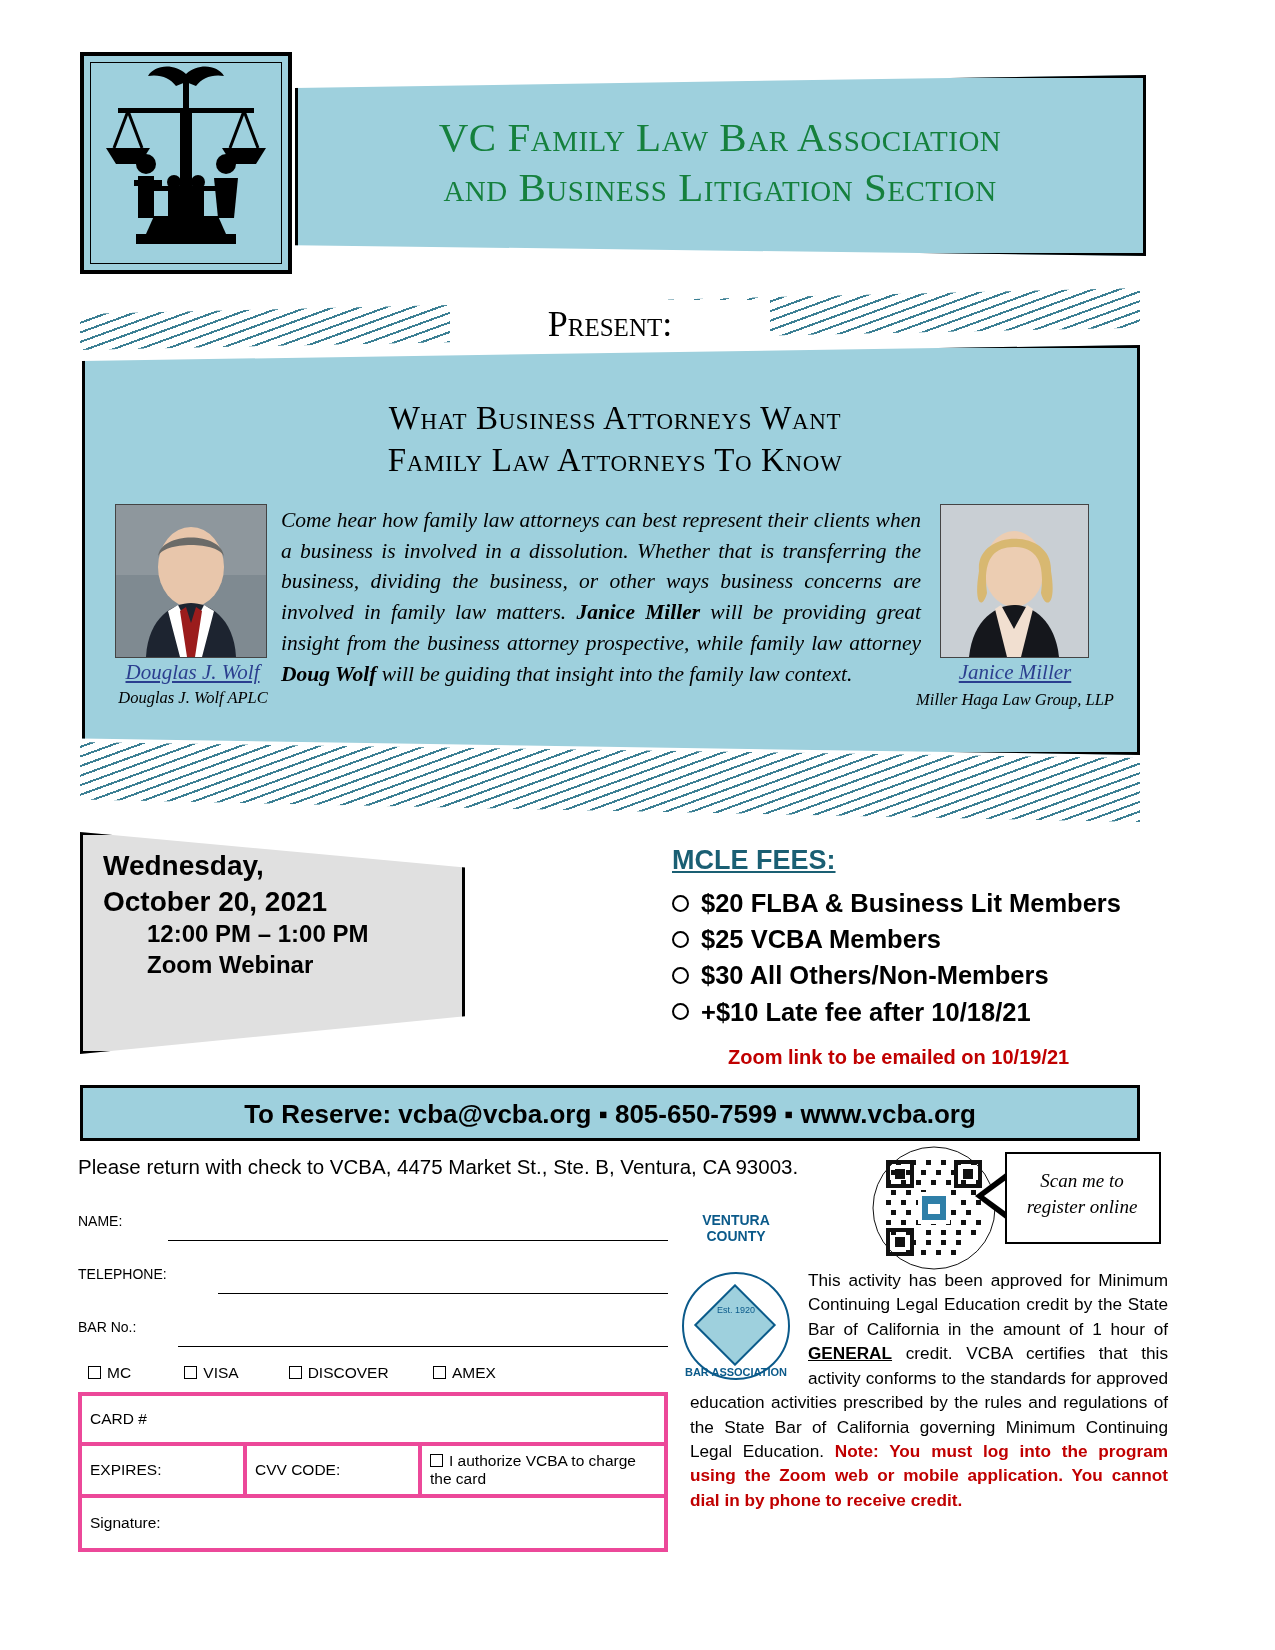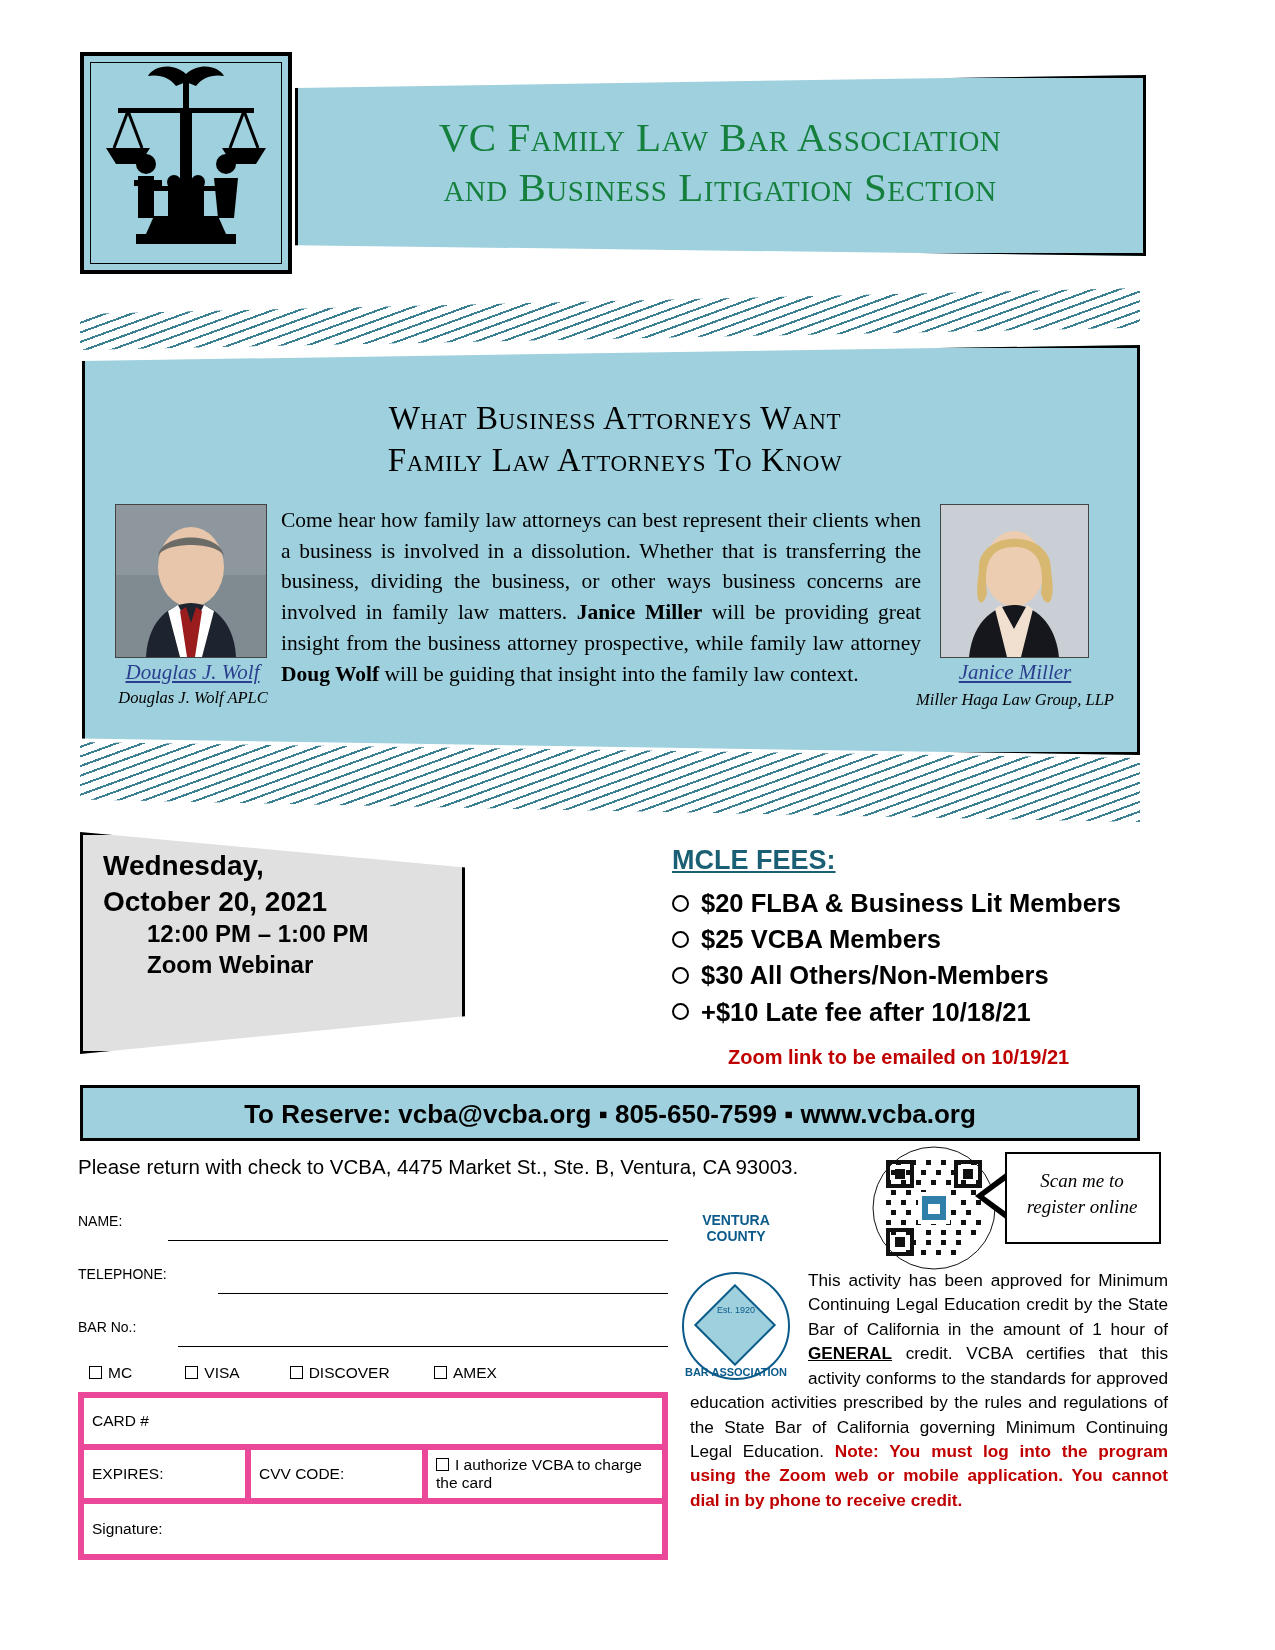--- a/index.html
+++ b/index.html
@@ -114,20 +114,21 @@
     letter-spacing: 0.6px;
   }
   .body-copy {
     position: absolute;
     left: 281px; top: 505px;
     width: 640px;
     font-family: "Liberation Serif", serif;
     font-size: 21.5px;
     line-height: 1.43;
     text-align: justify;
+    font-style: italic;
   }
   .body-copy b { font-weight: bold; }
 
   .headshot {
     position: absolute;
     background: #6f7e86;
     border: 1px solid #444;
   }
   .headshot.left {
     left: 115px; top: 504px;
@@ -262,21 +263,21 @@
   }
 
   .form-table {
     position: absolute;
     left: 78px; top: 1348px;
     width: 590px;
     border-collapse: collapse;
     font-size: 15.5px;
   }
   .form-table td {
-    border: 6px solid #ec4899;
+    border: 4px solid #ec4899;
     padding: 6px 8px;
     height: 26px;
     vertical-align: middle;
   }
   .cb {
     display: inline-block;
     width: 11px; height: 11px;
     border: 1.4px solid #000;
     margin-right: 6px;
     vertical-align: -1px;
@@ -406,20 +407,23 @@
       <rect x="60" y="130" width="84" height="5" fill="#000"></rect>
     </svg>
   </div>
 
   <div class="header-title smallcaps">
     <div>VC Family Law Bar Association</div>
     <div>and Business Litigation Section</div>
   </div>
 
   <div class="hatch hatch-top"></div>
+  <div class="present-wrap">
+    <span class="smallcaps">Present:</span>
+  </div>
 
   <div class="main-panel"></div>
 
   <div class="session-title smallcaps">
     <div>What Business Attorneys Want</div>
     <div>Family Law Attorneys To Know</div>
   </div>
 
   <div class="body-copy">
     <span>Come hear how family law attorneys can best represent their clients when a business is involved in a dissolution. Whether that is transferring the business, dividing the business, or other ways business concerns are involved in family law matters. </span><b>Janice Miller</b><span> will be providing great insight from the business attorney prospective, while family law attorney </span><b>Doug Wolf</b><span> will be guiding that insight into the family law context.</span>

